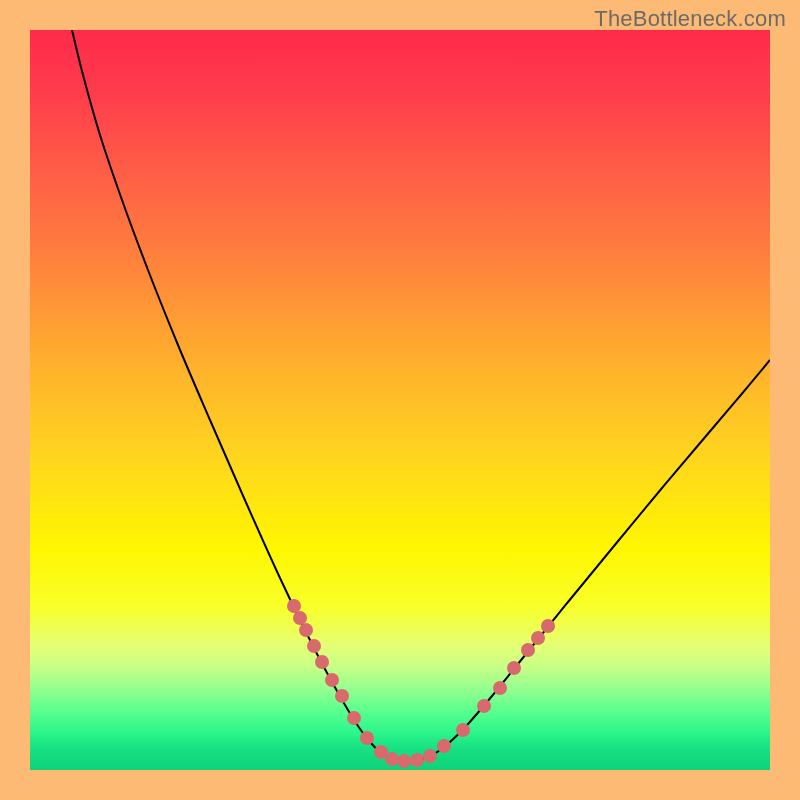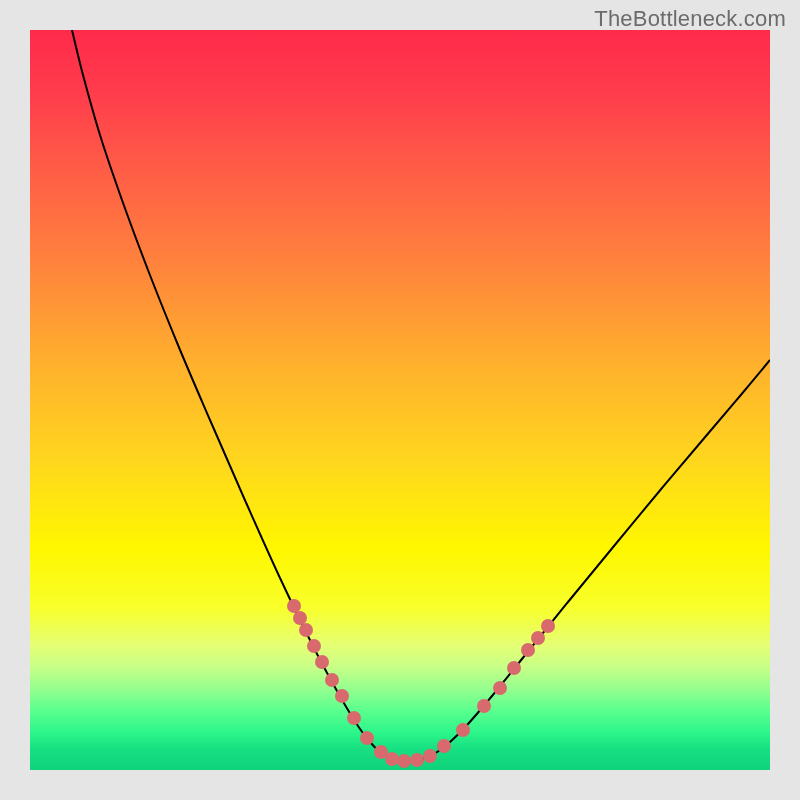--- a/index.html
+++ b/index.html
@@ -8,21 +8,21 @@
     width: 800px;
     height: 800px;
     background: #000;
     font-family: Arial, Helvetica, sans-serif;
     overflow: hidden;
   }
   .frame {
     position: relative;
     width: 800px;
     height: 800px;
-    background: #e5e5e5;
+    background: #fdba74;
   }
   .plot {
     position: absolute;
     left: 30px;
     top: 30px;
     width: 740px;
     height: 740px;
     background: linear-gradient(to bottom,
       #ff2a4a 0%,
       #ff3b4c 8%,

